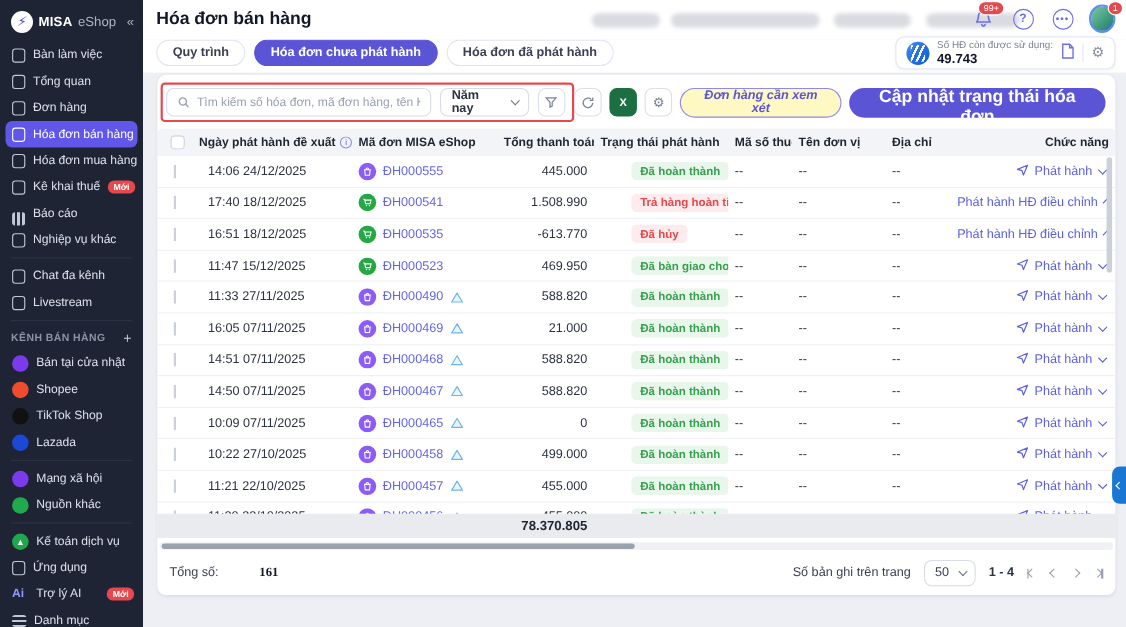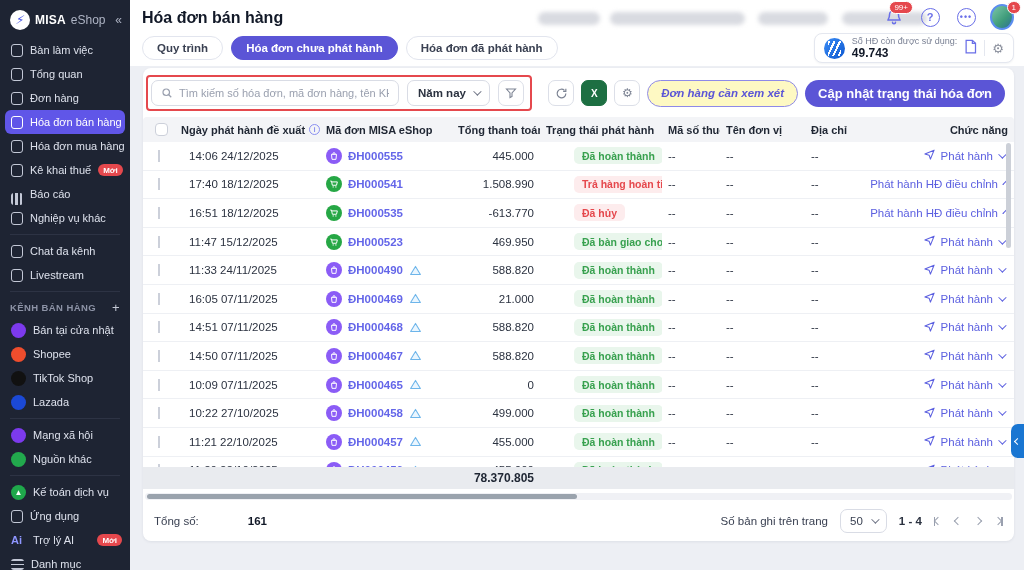--- a/index.html
+++ b/index.html
@@ -54,55 +54,55 @@
   .toolbar { display:flex; align-items:center; padding:7px 9px 6px 3px; }
   .annotate { display:flex; align-items:center; gap:8px; border:2px solid #e5484d; border-radius:4px; padding:3px 6px 3px 3px; }
   .search-box { display:flex; align-items:center; gap:6px; width:248px; height:26px; border:1px solid #d9dce5; border-radius:7px; padding:0 9px; color:#9aa0af; background:#fff; }
   .search-box input { border:none; outline:none; flex:1; font-size:11px; font-family:inherit; color:#3a4152; }
   .search-box input::placeholder { color:#9aa0af; }
   .select-btn { display:flex; align-items:center; gap:7px; height:26px; border:1px solid #d9dce5; border-radius:7px; padding:0 10px; font-size:11.5px; font-weight:bold; color:#2b3240; background:#fff; cursor:pointer; }
   .icon-btn { width:26px; height:26px; border:1px solid #dcdfe8; border-radius:7px; background:#fff; display:flex; align-items:center; justify-content:center; color:#7d8494; cursor:pointer; }
   .toolbar-right { margin-left:auto; display:flex; align-items:center; gap:7px; }
   .excel { background:#1d6f42; border-color:#1d6f42; color:#fff; font-size:10px; font-weight:bold; }
   .btn-outline { height:27px; border:1px solid #8f8ae8; border-radius:14px; background:#fef9c3; color:#5b55d6; font-weight:bold; font-size:11.5px; padding:0 13px; cursor:pointer;font-style:italic; }
-  .btn-primary { height:27px; border:none; border-radius:14px; background:#5b55d6; color:#fff; font-weight:bold; font-size:13px; padding:0 13px; cursor:pointer; }
+  .btn-primary { height:27px; border:none; border-radius:14px; background:#5b55d6; color:#fff; font-weight:bold; font-size:16px; padding:0 13px; cursor:pointer; }
 
   
   .grid-row { display:grid; grid-template-columns:32px 145px 132px 88px 122px 58px 85px 65px 1fr; align-items:center; }
   .thead { background:#f3f4f7; height:25px; font-weight:bold; font-size:11px; color:#1f2633; border-radius:4px 4px 0 0; }
   .thead .cell { display:flex; align-items:center; gap:4px; }
   .cell { padding:0 6px; white-space:nowrap; overflow:hidden; }
   .cell.r { justify-content:flex-end; text-align:right; display:flex; align-items:center; }
   .info-i { width:11px; height:11px; border:1.2px solid #8a8ff0; border-radius:50%; color:#8a8ff0; font-size:7.5px; display:inline-flex; align-items:center; justify-content:center; font-weight:bold; flex:0 0 auto; }
   .rows-viewport { height:325px; overflow:hidden; }
   .trow { height:28.6px; border-bottom:1px solid #eef0f4; font-size:11.5px; color:#2b3240; }
   .cb { width:13px; height:13px; border:1.5px solid #ccd0da; border-radius:4px; background:#fff; margin-left:9px; cursor:pointer; }
   .date-cell { padding-left:14px; color:#2b3240; }
   .code-cell { display:flex; align-items:center; gap:6px; }
   .chan-ic { width:16px; height:16px; border-radius:50%; display:flex; align-items:center; justify-content:center; flex:0 0 auto; }
   .chan-ic svg { width:10px; height:10px; }
-  .code-link { color:#6466e9; cursor:pointer;font-weight:bold; }
+  .code-link { color:#6466e9; cursor:pointer; }
   .warn-ic svg { width:13px; height:13px; display:block; }
   .amount { font-size:11.5px; }
   .badge { display:inline-block; padding:2.5px 8px; border-radius:5px; font-size:10.5px; font-weight:bold; white-space:nowrap;margin-left:28px; }
   .badge.green { background:#e9f6ec; color:#38a14f; }
   .badge.red { background:#fdeced; color:#e5484d; }
   .dash { color:#6e7避485; }
   .action-cell { display:flex; align-items:center; justify-content:flex-end; gap:5px; color:#5b5fe0; font-size:11.5px; cursor:pointer; padding-right:10px; }
   .action-cell svg { width:13px; height:13px; }
   .cv { display:inline-block; width:6px; height:6px; border-right:1.5px solid currentColor; border-bottom:1.5px solid currentColor; transform:rotate(45deg) translateY(-2px); }
   .summary-row { background:#e9ebef; height:22px; font-weight:bold; color:#1f2633; }
   .hscroll { height:7px; margin:4px 2px 0 2px; background:#f0f1f5; border-radius:4px; position:relative; }
   .hthumb { position:absolute; left:2px; top:1px; height:5px; width:430px; background:#9aa3ad; border-radius:3px; cursor:grab; }
   .vscroll { position:absolute; right:3px; top:75px; width:5px; height:310px; }
   .vthumb { width:5px; height:105px; background:#ccd0d8; border-radius:3px; cursor:grab; }
 
   
   .tfoot { display:flex; align-items:center; padding:9px 11px 4px 11px; font-size:11.5px; color:#3a4152;gap:32px; }
-  .tfoot .total-num { font-weight:bold; margin-left:17px; color:#111827; }
+  .tfoot .total-num { font-weight:bold; margin-left:5px; color:#111827;font-family:Liberation Serif, serif; }
   .foot-right { margin-left:auto; display:flex; align-items:center; gap:12px; }
   .pp-select { display:flex; align-items:center; gap:8px; border:1px solid #d9dce5; border-radius:7px; height:24px; padding:0 9px; font-size:11.5px; cursor:pointer; }
   .pag { display:flex; align-items:center; gap:14px; color:#9aa0af; }
   .pbtn { display:flex; align-items:center; cursor:pointer; }
   .chv { width:6px; height:6px; border-right:1.6px solid #9aa0af; border-bottom:1.6px solid #9aa0af; display:inline-block; }
   .chv.left { transform:rotate(135deg); }
   .chv.right { transform:rotate(-45deg); }
   .vbar { width:1.6px; height:9px; background:#9aa0af; display:inline-block; }
   .side-handle { position:absolute; right:0; top:424px; width:13px; height:34px; background:#1976d2; border-radius:7px 0 0 7px; display:flex; align-items:center; justify-content:center; z-index:9; cursor:pointer; }
   .side-handle .chv { border-color:#fff; width:5px; height:5px; }
@@ -422,21 +422,21 @@
           <div class="cell action-cell">
             <span><svg viewBox="0 0 24 24">
                 <path d="M3.5 11 20.5 4l-6.8 16.5-2.4-7.3z" fill="none" stroke="#5b5fe0" stroke-width="2" stroke-linejoin="round"></path>
               </svg></span>
             <span>Phát hành</span>
             <span class="cv"></span>
           </div>
         </div>
         <div class="grid-row trow">
           <div class="cell"><span class="cb"></span></div>
-          <div class="cell date-cell">11:33 24/11/2025</div>
+          <div class="cell date-cell">11:33 27/11/2025</div>
           <div class="cell code-cell">
             <span class="chan-ic" style="background:#8b5cf6">
               <svg viewBox="0 0 24 24">
                 <path d="M6 8h12l-1.3 12H7.3L6 8zm3.5 0V6.5a2.5 2.5 0 0 1 5 0V8" fill="none" stroke="#fff" stroke-width="2.4"></path>
               </svg>
             </span>
             <span class="code-link">ĐH000490</span>
             <span class="warn-ic">
               <svg viewBox="0 0 24 24">
                 <path d="M12 4.5 21 19.5H3z" fill="#eaf6ff" stroke="#6db5ea" stroke-width="2" stroke-linejoin="round"></path>

